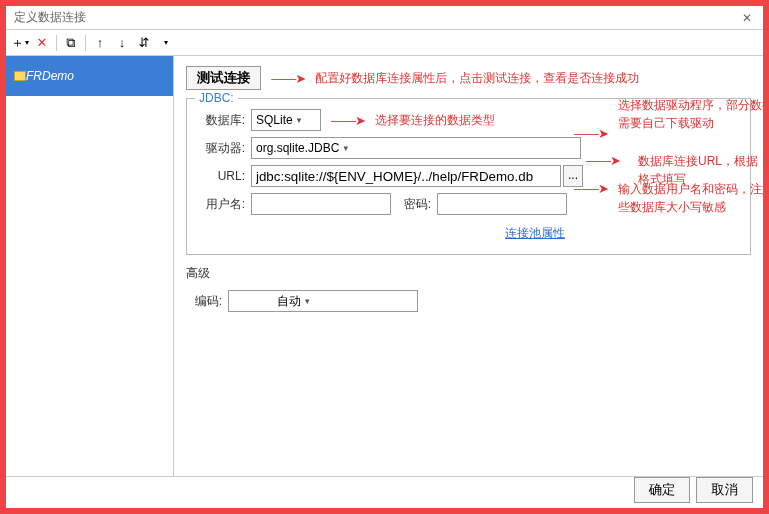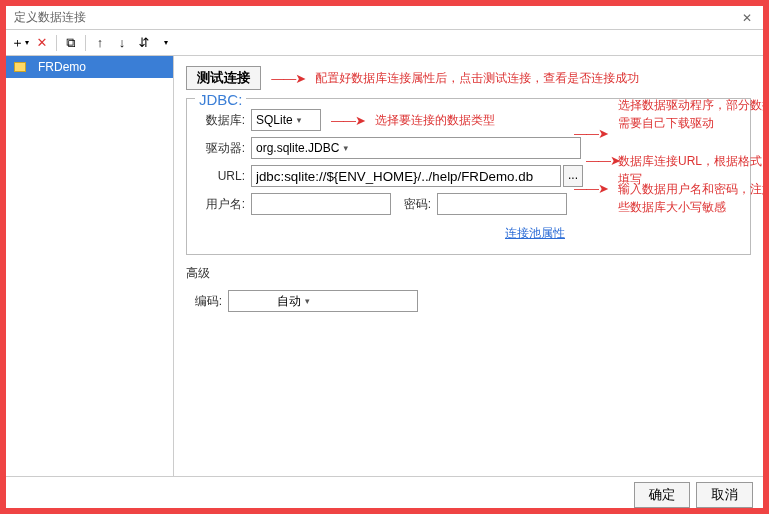--- a/index.html
+++ b/index.html
@@ -6,53 +6,53 @@
 body { font-family: "Microsoft YaHei", sans-serif; font-size: 12px; background: #fff; }
 .window { width: 769px; height: 514px; border: 6px solid #ef4444; display: flex; flex-direction: column; }
 .titlebar { height: 24px; background: #fff; border-bottom: 1px solid #ccc; display: flex; align-items: center; padding: 0 8px; color: #666; }
 .titlebar-text { flex: 1; }
 .close-x { width: 16px; text-align: center; color: #666; cursor: pointer; }
 .toolbar { height: 26px; border-bottom: 1px solid #ccc; display: flex; align-items: center; padding: 0 4px; gap: 2px; }
 .tb-btn { width: 20px; height: 20px; display: flex; align-items: center; justify-content: center; cursor: pointer; font-size: 13px; }
 .tb-sep { width: 1px; height: 16px; background: #ccc; margin: 0 2px; }
 .body { flex: 1; display: flex; overflow: hidden; }
 .sidebar { width: 168px; background: #fff; border-right: 1px solid #ccc; }
-.tree-item { background: #3a7ed6; color: #fff; padding: 4px 8px; display: flex; align-items: center; gap: 12px; }
+.tree-item { background: #3a7ed6; color: #fff; padding: 13px 8px; display: flex; align-items: center; gap: 0; font-style: italic; }
 .tree-icon { width: 12px; height: 10px; background: #ffd966; border: 1px solid #c9a227; }
 .main { flex: 1; padding: 10px 12px; position: relative; overflow: hidden; }
 .test-row { display: flex; align-items: center; margin-bottom: 8px; }
 .test-btn { border: 1px solid #999; background: #f5f5f5; padding: 2px 10px; cursor: pointer; font-weight: bold; }
 .arrow { color: #d33; margin: 0 10px; font-size: 13px; letter-spacing: -1px; }
 .hint { color: #d33; }
 .fieldset { border: 1px solid #bbb; padding: 10px 8px 12px 8px; position: relative; margin-bottom: 10px; }
-.legend { position: absolute; top: -8px; left: 8px; background: #fff; padding: 0 4px; color: #3a7ed6; font-size: 15px; }
+.legend { position: absolute; top: -8px; left: 8px; background: #fff; padding: 0 4px; color: #3a7ed6; font-size: 12px; }
 .form-row { display: flex; align-items: center; margin-bottom: 6px; }
 .lbl { width: 50px; text-align: right; margin-right: 6px; color: #333; }
 .select { height: 22px; border: 1px solid #999; background: #fff; padding: 0 4px; display: flex; align-items: center; }
 .select-db { width: 70px; }
 .select-drv { width: 330px; }
 .chev { font-size: 9px; color: #555; margin-left: 4px; }
 .txt { height: 22px; border: 1px solid #999; padding: 0 4px; background: #fff; }
 .url-input { width: 310px; }
 .url-btn { width: 20px; height: 22px; border: 1px solid #999; background: #f5f5f5; margin-left: 2px; cursor: pointer; text-align: center; line-height: 18px; }
 .user-input { width: 140px; }
 .pwd-input { width: 130px; }
 .link { color: #2b6cd6; text-decoration: underline; cursor: pointer; }
 .pool-link { margin-left: 310px; margin-top: 4px; display: inline-block; }
 .adv-label { color: #333; margin-bottom: 8px; }
 .enc-select { width: 190px; padding-left: 48px; }
 .side-hint { position: absolute; color: #d33; font-size: 12px; line-height: 1.5; }
 .sh1 { top: 40px; left: 444px; width: 170px; }
-.sh2 { top: 96px; left: 444px; }
+.sh2 { top: 96px; left: 464px; }
 .sh3 { top: 124px; left: 444px; width: 170px; }
 .arr-abs { position: absolute; color: #d33; font-size: 13px; letter-spacing: -1px; }
 .ar1 { top: 70px; left: 400px; }
 .ar2 { top: 97px; left: 412px; }
 .ar3 { top: 125px; left: 400px; }
-.footer { height: 32px; border-top: 1px solid #ccc; display: flex; align-items: flex-end; justify-content: flex-end; padding: 0 10px; gap: 6px; }
+.footer { height: 32px; border-top: 1px solid #ccc; display: flex; align-items: flex-start; justify-content: flex-end; padding: 0 10px; gap: 6px; }
 .ft-btn { border: 1px solid #999; background: #f5f5f5; padding: 3px 14px; cursor: pointer; }
 </style>
 </head>
 <body>
 
 <div class="window">
   <div class="titlebar">
     <span class="titlebar-text">定义数据连接</span>
     <span class="close-x">✕</span>
   </div>

